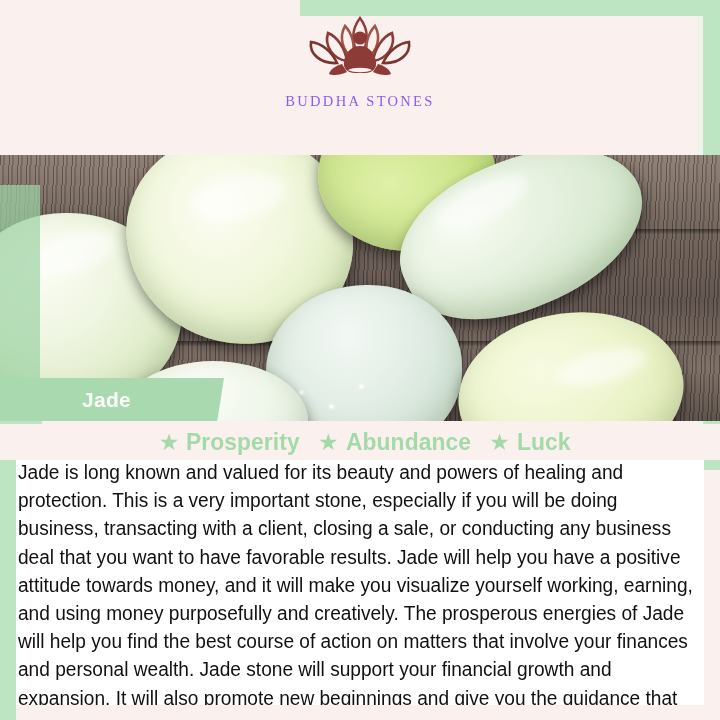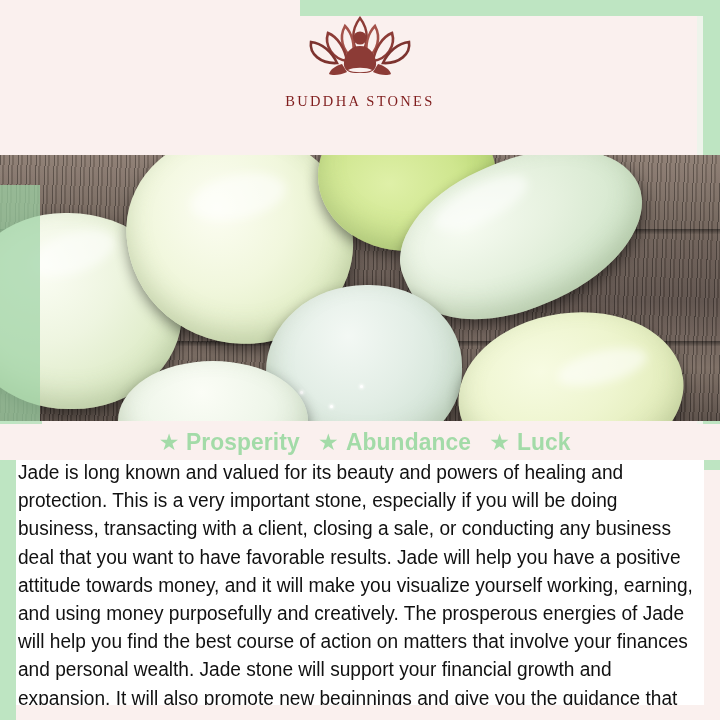--- a/index.html
+++ b/index.html
@@ -21,21 +21,21 @@
   .frame-left-over{position:absolute;left:0;top:185px;width:40px;height:245px;background:#9ed2a5;opacity:.72;}
   .frame-left-over2{position:absolute;left:16px;top:420px;width:26px;height:22px;background:#b6e0bb;opacity:.85;}
 
   
   .header{position:absolute;left:0;top:0;width:720px;height:112px;display:flex;
           align-items:center;justify-content:center;}
   .logo{display:flex;flex-direction:column;align-items:center;justify-content:center;
         margin-top:4px;}
   .logo svg{display:block;}
   .logo-word{font-family:"Liberation Serif",serif;font-size:14.5px;letter-spacing:2.3px;
-             color:#7f1d1d;margin-top:13px;font-weight:400;}
+             color:#8b5cf6;margin-top:13px;font-weight:400;}
 
   
   .photo{position:absolute;left:0;top:155px;width:720px;height:266px;overflow:hidden;z-index:3;
          background:#6e6058;}
   .wood{position:absolute;inset:0;
         background:
           repeating-linear-gradient(93deg,
             rgba(0,0,0,.30) 0px, rgba(0,0,0,.30) 1px,
             rgba(255,255,255,.07) 1px, rgba(255,255,255,.07) 3px,
             rgba(0,0,0,.14) 3px, rgba(0,0,0,.14) 5px,
@@ -147,20 +147,23 @@
                 background:radial-gradient(ellipse at 38% 34%,#f7fbe2 0%,#eef5cf 40%,#e2ecb9 72%,#d0dea2 100%);
                 transform:rotate(-8deg);"></div>
     <div class="sheen" style="left:556px;top:196px;width:92px;height:32px;transform:rotate(-14deg)"></div>
 
     <div class="stone" style="left:118px;top:206px;width:190px;height:120px;border-radius:50%;
                 background:radial-gradient(ellipse at 44% 26%,#fbfdf6 0%,#eff6ea 45%,#e0ecda 78%,#cadfc5 100%);"></div>
 
     <div class="frame-left-over" style="top:30px;height:245px;"></div>
   </div>
 
+  <div class="jade-band">
+    <span class="jade-text">Jade</span>
+  </div>
 
   <div class="benefits">
     <div class="benefit">
       <span class="star">★</span>
       <span class="benefit-label">Prosperity</span>
     </div>
     <div class="benefit">
       <span class="star">★</span>
       <span class="benefit-label">Abundance</span>
     </div>

